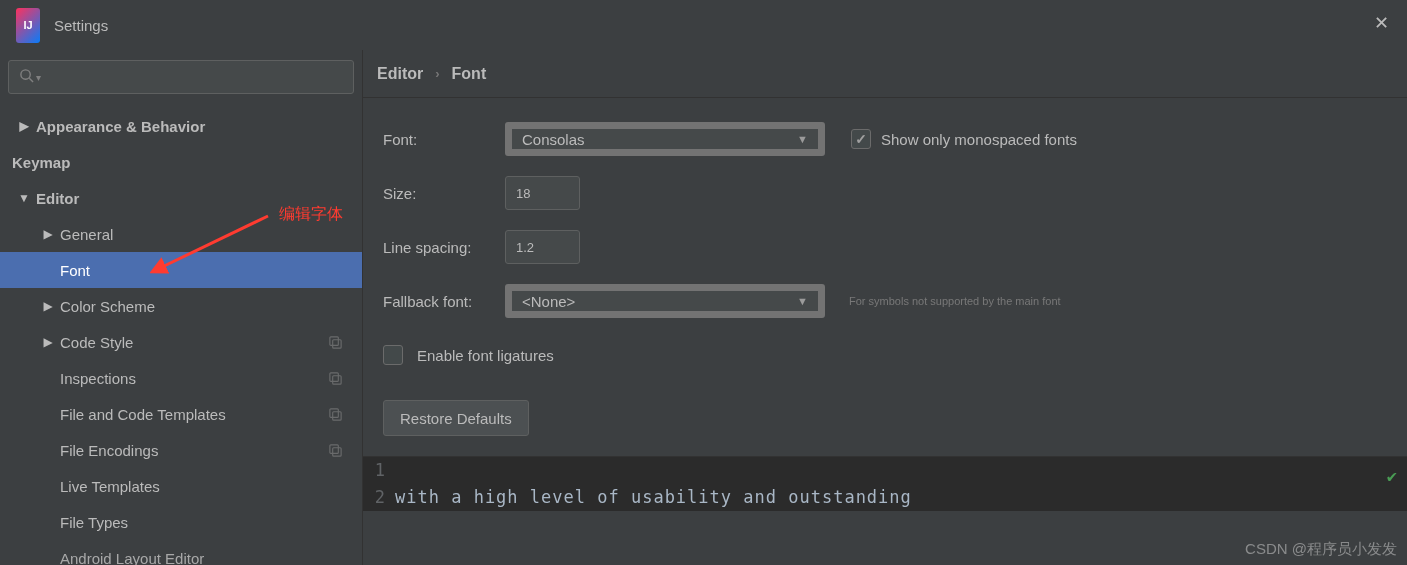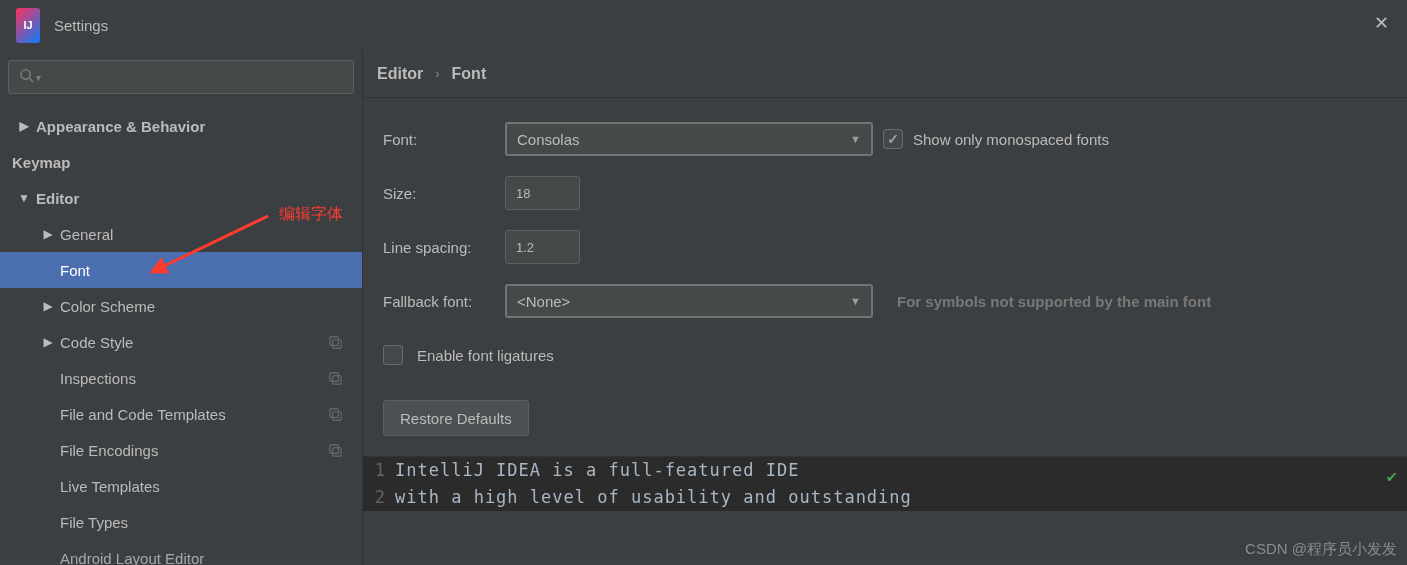--- a/index.html
+++ b/index.html
@@ -133,24 +133,24 @@
       min-height: 38px;
       margin-bottom: 16px;
     }
     .form-label {
       width: 122px;
       color: #bbbbbb;
       font-size: 15px;
       flex-shrink: 0;
     }
     .combobox {
-      width: 368px;
+      width: 320px;
       height: 34px;
       background: #45494a;
-      border: 2px solid #737373;
+      border: 7px solid #737373;
       border-radius: 3px;
       display: flex;
       align-items: center;
       padding: 0 10px;
       color: #bbbbbb;
       font-size: 15px;
       justify-content: space-between;
       cursor: pointer;
     }
     .combobox .caret { color: #9b9b9b; font-size: 11px; }
@@ -163,42 +163,42 @@
       display: flex;
       align-items: center;
       padding: 0 10px;
       color: #bbbbbb;
       font-size: 13px;
     }
     .check-holder {
       display: flex;
       align-items: center;
       gap: 10px;
-      margin-left: 10px;
+      margin-left: 26px;
     }
     .check-holder.noml { margin-left: 0; gap: 14px; }
     .checkbox {
       width: 20px; height: 20px;
       border: 1px solid #6b6b6b;
       border-radius: 3px;
       background: #43494a;
       display: flex;
       align-items: center;
       justify-content: center;
       cursor: pointer;
       flex-shrink: 0;
     }
     .checkbox.checked::after {
       content: "✓";
       color: #a0a0a0;
       font-size: 14px;
       font-weight: bold;
     }
     .check-label { font-size: 15px; color: #bbbbbb; }
-    .hint { color: #787878; font-size: 15px; margin-left: 24px; font-weight: bold; }
+    .hint { color: #787878; font-size: 11px; margin-left: 24px; }
     .button {
       background: #4c5052;
       border: 1px solid #5e6060;
       border-radius: 3px;
       height: 36px;
       padding: 16px 16px;
       color: #bbbbbb;
       font-size: 15px;
       display: inline-flex;
       align-items: center;
@@ -403,21 +403,20 @@
 
       <div class="button">
         <span>Restore Defaults</span>
       </div>
     </div>
 
     <div class="preview">
       <div id="preview-lines">
           <div class="preview-line">
             <span class="gutter">1</span>
-            <span class="code">IntelliJ IDEA is a full-featured IDE</span>
           </div>
           <div class="preview-line">
             <span class="gutter">2</span>
             <span class="code">with a high level of usability and outstanding</span>
           </div>
         </div>
       <div class="preview-check">✔</div>
     </div>
   </div>
 </div>

